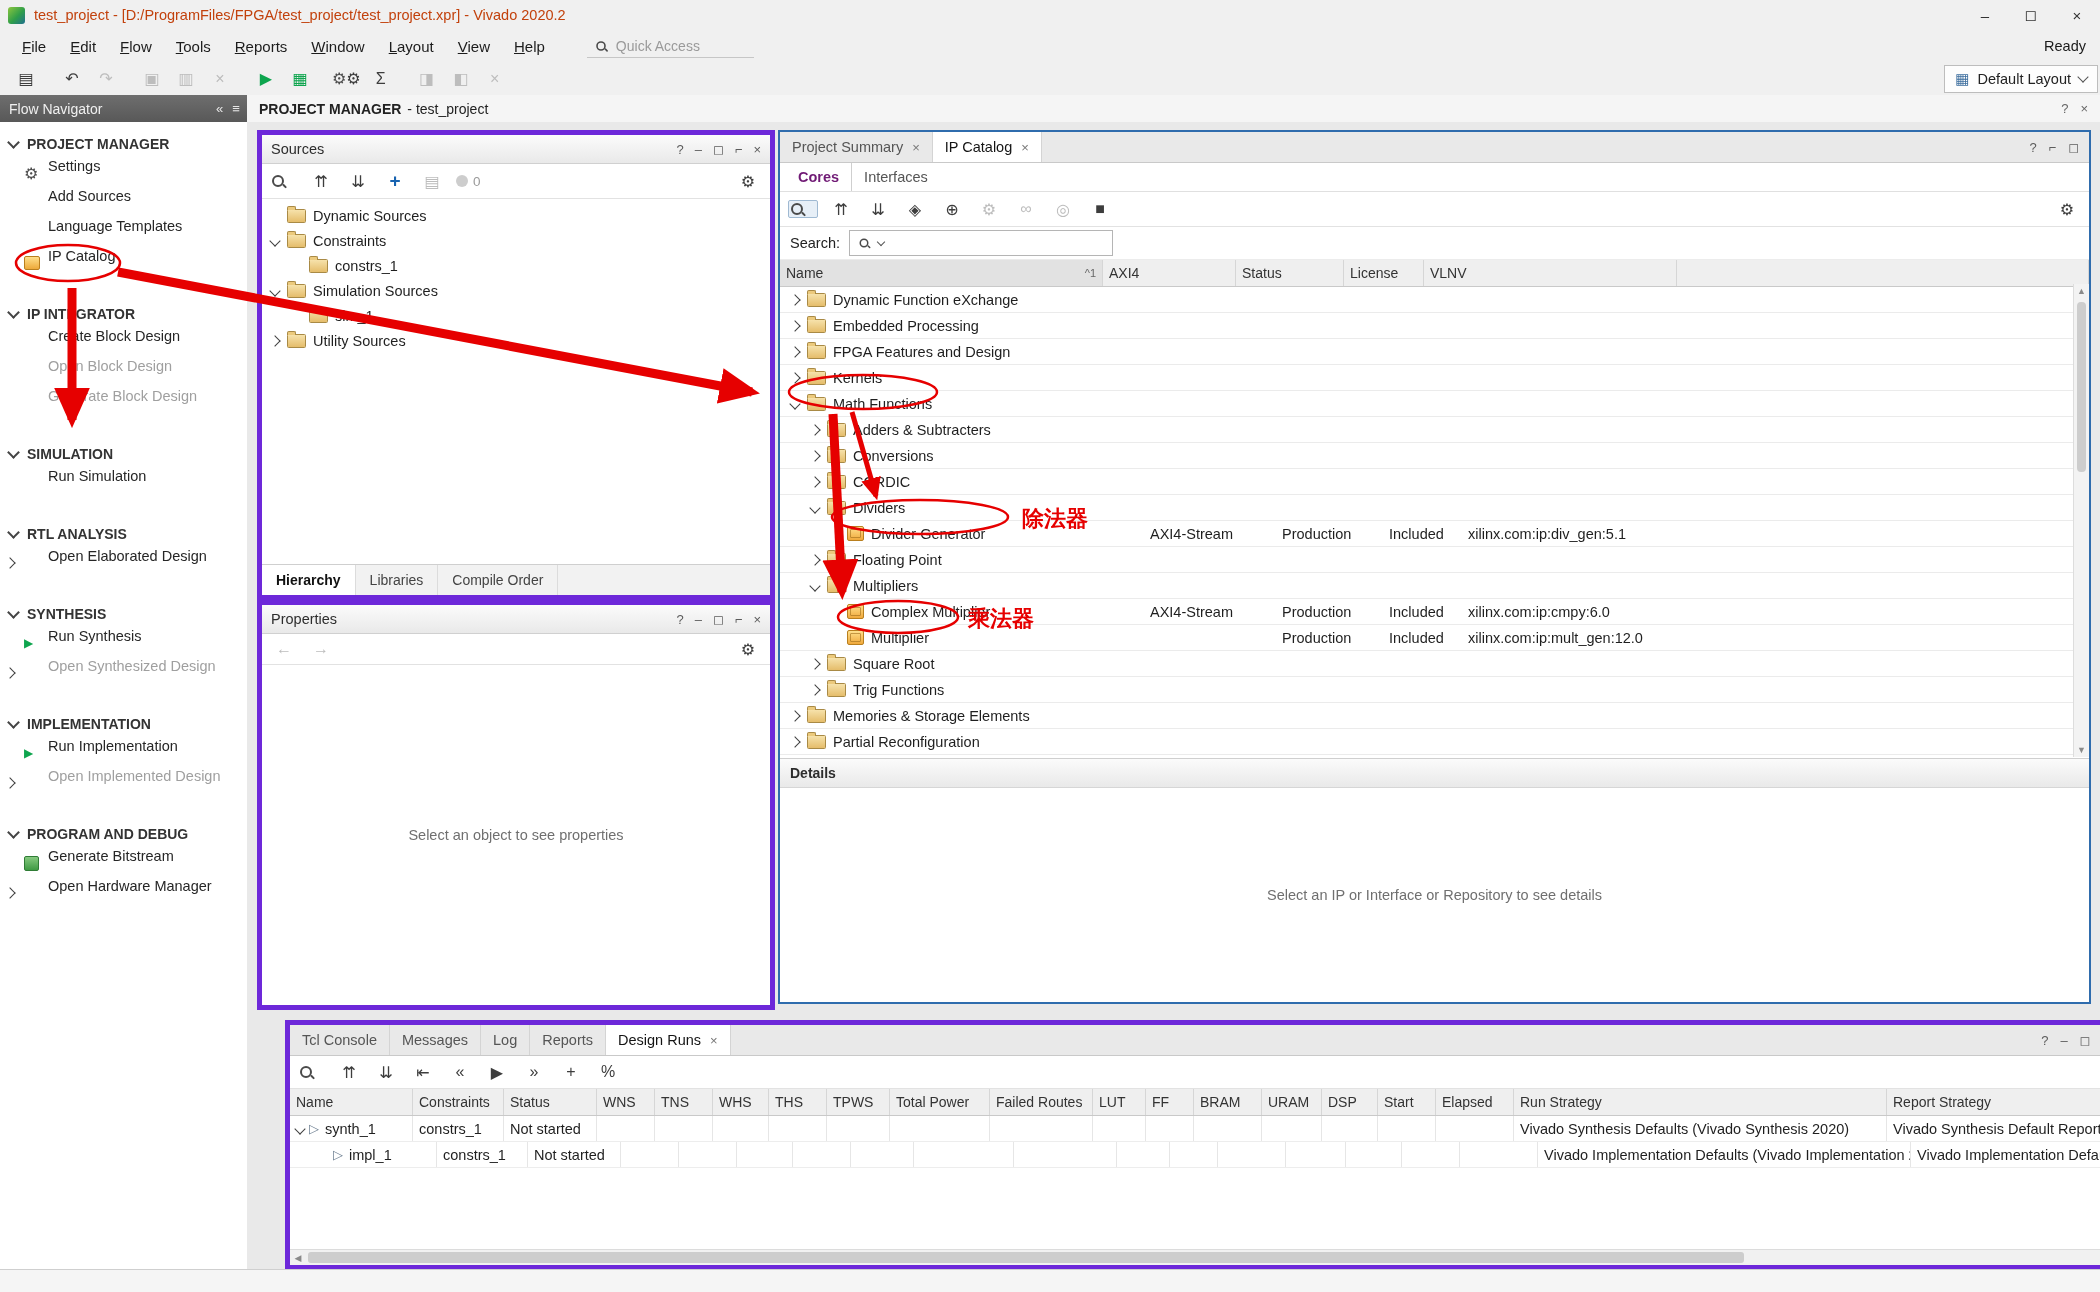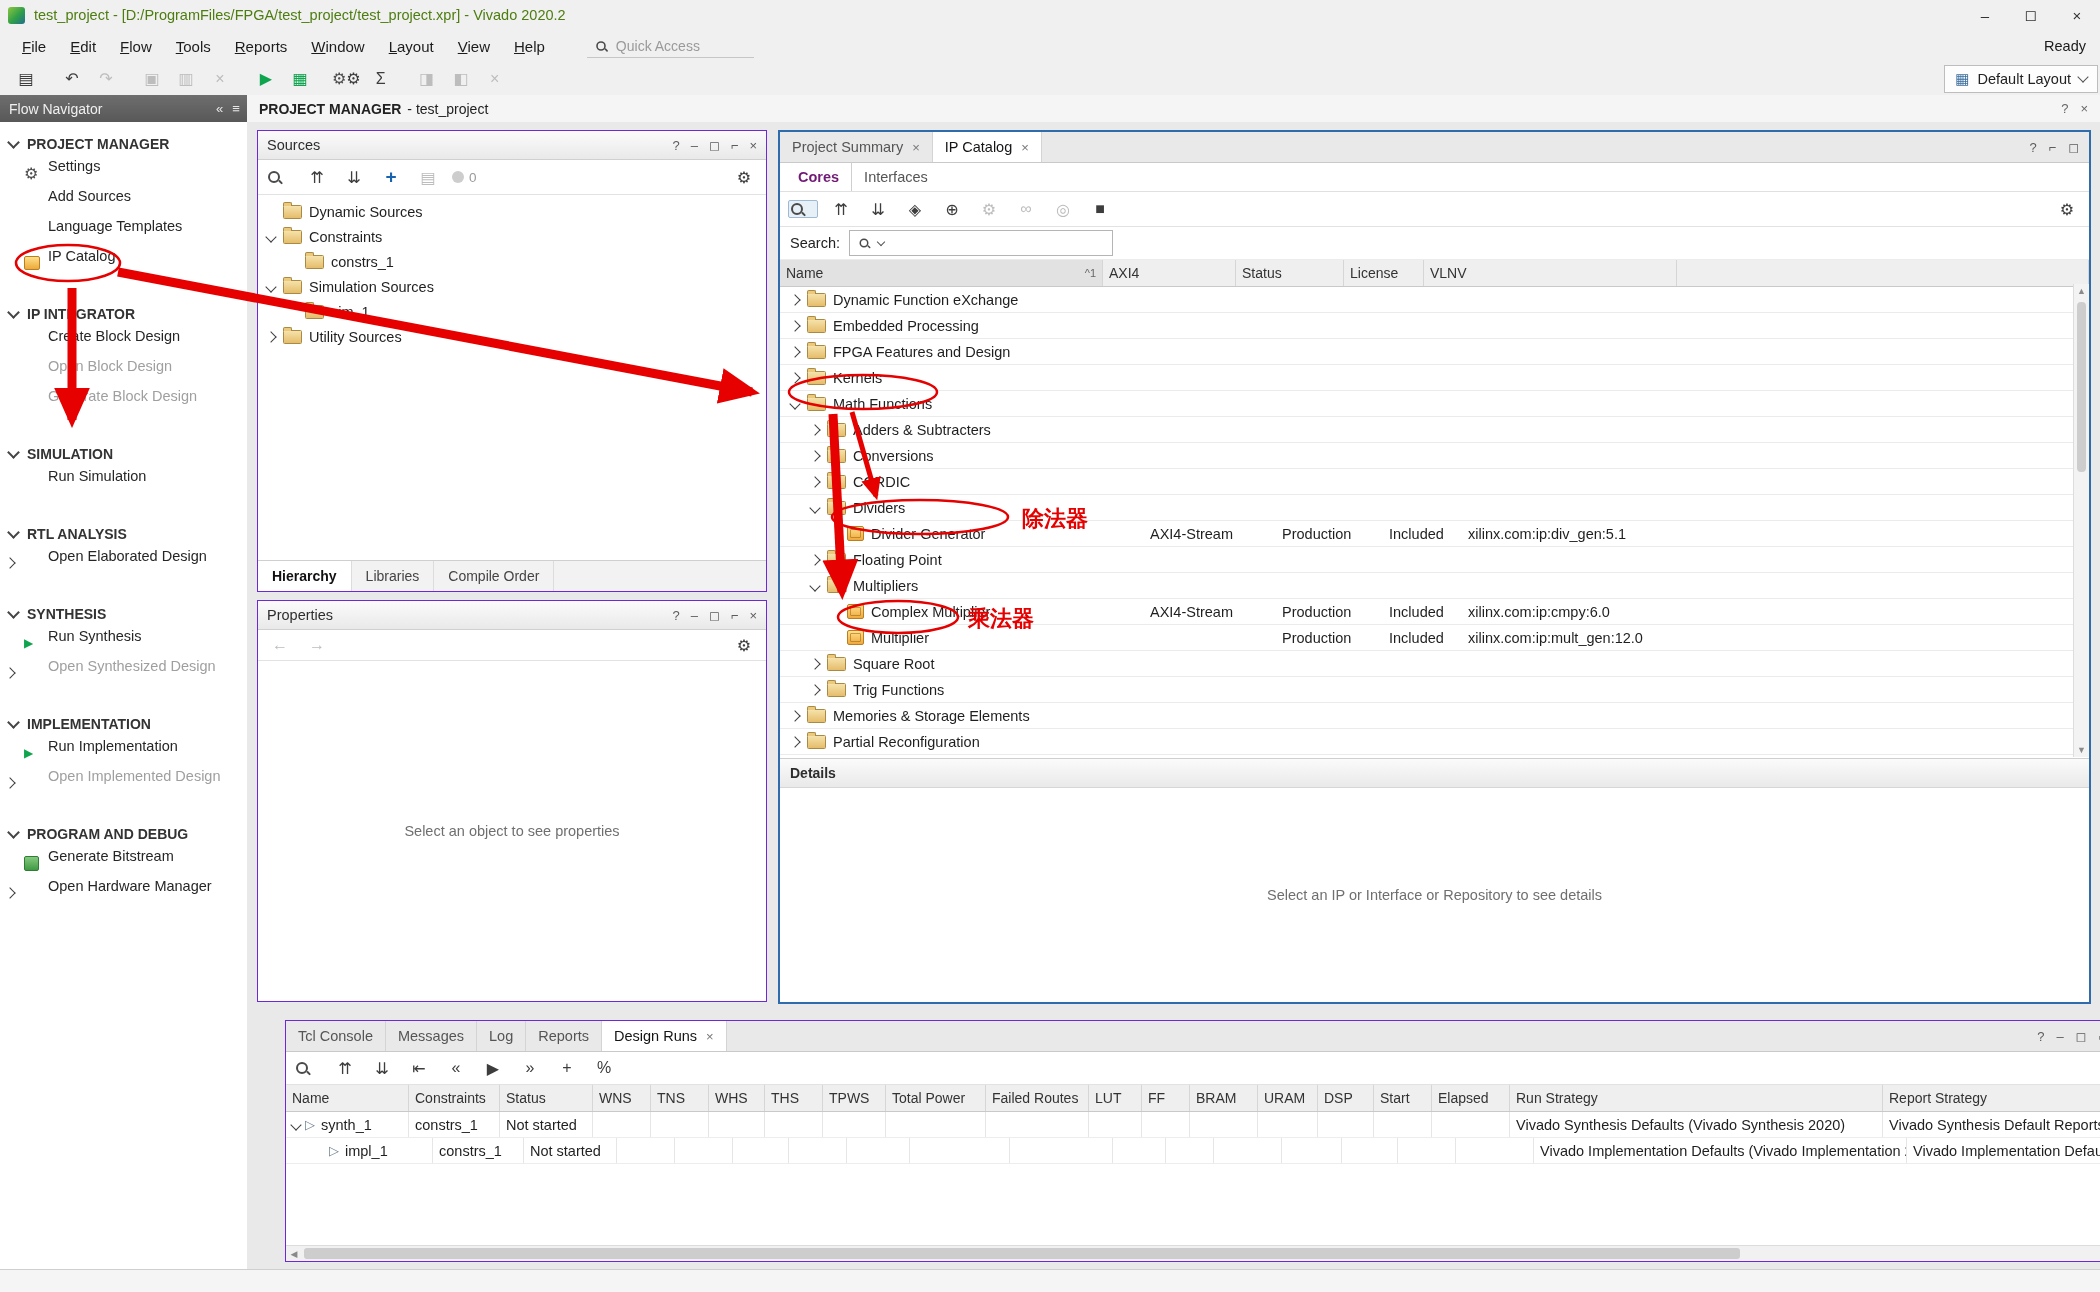--- a/index.html
+++ b/index.html
@@ -2,21 +2,21 @@
 <html><head>
 <meta charset="utf-8">
 <style>
   html,body{margin:0;padding:0;}
   body{font-family:"Liberation Sans","DejaVu Sans",sans-serif;}
   #root{position:relative;width:2100px;height:1292px;background:#ececec;overflow:hidden;font-size:15px;color:#2b2b2b;}
 
   
   #titlebar{position:absolute;left:0;top:0;width:100%;height:30px;background:#f0f0f0;border-bottom:1px solid #dcdcdc;display:flex;align-items:center;}
   .app-icon{width:17px;height:17px;margin-left:8px;border-radius:3px;background:linear-gradient(135deg,#8cc63f 0%,#2f9e49 55%,#1f6f8f 100%);flex:none;}
-  #win-title{margin-left:9px;font-size:14.5px;color:#4d7c0f;white-space:nowrap;}
+  #win-title{margin-left:9px;font-size:14.5px;color:#c2410c;white-space:nowrap;}
   #win-controls{margin-left:auto;display:flex;height:100%;}
   .wbtn{width:46px;height:100%;display:flex;align-items:center;justify-content:center;font-size:15px;color:#333;}
 
   
   #menubar{position:absolute;left:0;top:30px;width:100%;height:32px;background:#f0f0f0;border-bottom:1px solid #dcdcdc;display:flex;align-items:center;padding-left:10px;}
   .menu-item{padding:4px 12px;font-size:15px;color:#1c1c1c;}
   .menu-item::first-letter{text-decoration:underline;}
   #quick-access{display:flex;align-items:center;gap:7px;border-bottom:1px solid #c6c6c6;margin-left:30px;padding:3px 6px;width:155px;color:#9a9a9a;font-size:14px;}
   #ready-label{margin-left:auto;margin-right:24px;font-size:14.5px;color:#1a1a1a;}
 
@@ -51,21 +51,21 @@
   .i-ip-catalog{width:14px;height:12px;background:linear-gradient(#ffdf8a,#eda93a);border:1px solid #b97f1e;border-radius:2px;}
   .i-bitstream{width:13px;height:13px;background:linear-gradient(#86c97f,#3f9a44);border:1px solid #2f7c35;border-radius:2px;}
 
   
   #main-header{position:absolute;left:247px;top:95px;right:0;height:27px;background:#f5f5f5;border-bottom:1px solid #d2d2d2;display:flex;align-items:center;padding:0 12px;font-size:14px;color:#222;}
   #main-header b{margin-right:6px;}
   #main-header .ph-icons{margin-left:auto;display:flex;gap:12px;color:#666;font-size:13px;}
 
   
   #main-area{position:absolute;left:247px;top:122px;right:0;bottom:22px;background:#e9e9e9;}
-  .panel{position:absolute;background:#fff;border:1px solid #6d28d9;display:flex;flex-direction:column;}
+  .panel{position:absolute;background:#fff;border:5px solid #6d28d9;display:flex;flex-direction:column;}
   .panel-header{height:28px;flex:none;background:linear-gradient(#fbfbfb,#e9e9e9);border-bottom:1px solid #d0d0d0;display:flex;align-items:center;padding:0 9px;font-size:14.5px;color:#2d2d2d;}
   .ph-icons{margin-left:auto;display:flex;gap:11px;color:#5c5c5c;font-size:13px;}
   .ptb{height:34px;flex:none;border-bottom:1px solid #e2e2e2;display:flex;align-items:center;padding:0 8px;}
   .ptb .tb-icons{gap:9px;}
   .mla{margin-left:auto;}
 
   
   .i-search{position:relative;width:16px;height:16px;display:inline-block;}
   .i-search::before{content:"";position:absolute;left:2px;top:2px;width:8px;height:8px;border:2px solid #4a4a4a;border-radius:50%;}
   .i-search::after{content:"";position:absolute;left:11.5px;top:11.5px;width:5px;height:2.2px;background:#4a4a4a;transform:rotate(45deg);border-radius:1px;}

